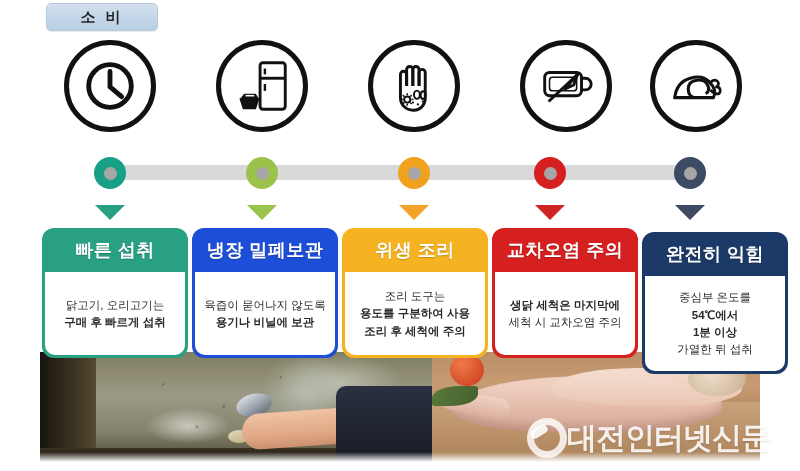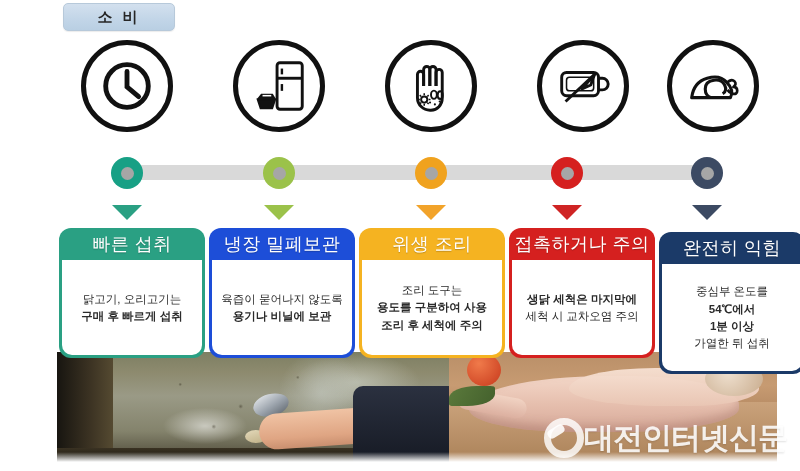--- a/index.html
+++ b/index.html
@@ -3,21 +3,21 @@
 <meta charset="utf-8">
 <style>
   * { box-sizing: border-box; margin:0; padding:0; }
   html,body{ background:#ffffff; }
   body{
     width:800px; height:471px; position:relative; overflow:hidden;
     font-family:"Liberation Sans", sans-serif; color:#222;
   }
 
   
-  #stage{ position:absolute; inset:0; background:#fff;margin-left:17px; }
+  #stage{ position:absolute; inset:0; background:#fff; }
 
   .phase-tag{
     position:absolute; left:46px; top:3px;
     width:112px; height:28px;
     background:linear-gradient(180deg,#d3e0ee 0%,#c3d6e8 55%,#b9cfe3 100%);
     border:1px solid #b7c9da;
     border-radius:5px;
     display:flex; align-items:center; justify-content:center;
     letter-spacing:3px; font-size:15px; font-weight:700; color:#262626;
     box-shadow:0 1px 1px rgba(0,0,0,.08);
@@ -110,22 +110,22 @@
 
   .strip-fade{ position:absolute; left:0; bottom:0; width:720px; height:10px;
     background:linear-gradient(180deg,rgba(255,255,255,0),#fff); }
 
   
   .card{
     position:absolute; border-radius:12px; overflow:hidden;
     display:flex; flex-direction:column;
   }
   .card-head{
-    height:32px; display:flex; align-items:center; justify-content:center;
-    color:#fff; font-weight:400; letter-spacing:.5px;
+    height:44px; display:flex; align-items:center; justify-content:center;
+    color:#fff; font-weight:700; letter-spacing:.5px;
     text-shadow:0 1px 1px rgba(0,0,0,.22);
     flex:0 0 auto;
   }
   .card-body{
     flex:1 1 auto; background:#fff; margin:0 3px 3px 3px; border-radius:0 0 10px 10px;
     display:flex; flex-direction:column; align-items:center; justify-content:center;
     padding:6px 4px; gap:3px;
   }
   .card-body p{ font-size:11.5px; line-height:1.25; color:#2b2b2b; white-space:nowrap; }
   .card-body p.b{ font-weight:700; }
@@ -278,21 +278,21 @@
   <div class="card" style="left:342px;top:228px;width:146px;height:130px;background:#f5b321">
     <div class="card-head" style="font-size:18px">위생 조리</div>
     <div class="card-body">
       <p>조리 도구는</p>
       <p class="b">용도를 구분하여 사용</p>
       <p class="b">조리 후 세척에 주의</p>
     </div>
   </div>
 
   <div class="card" style="left:492px;top:228px;width:146px;height:130px;background:#d5201f">
-    <div class="card-head" style="font-size:18px">접촉하거나 주의</div>
+    <div class="card-head" style="font-size:18px">교차오염 주의</div>
     <div class="card-body">
       <p class="b">생닭 세척은 마지막에</p>
       <p>세척 시 교차오염 주의</p>
     </div>
   </div>
 
   <div class="card" style="left:642px;top:232px;width:146px;height:142px;background:#1b3a68">
     <div class="card-head" style="font-size:18px">완전히 익힘</div>
     <div class="card-body">
       <p>중심부 온도를</p>

